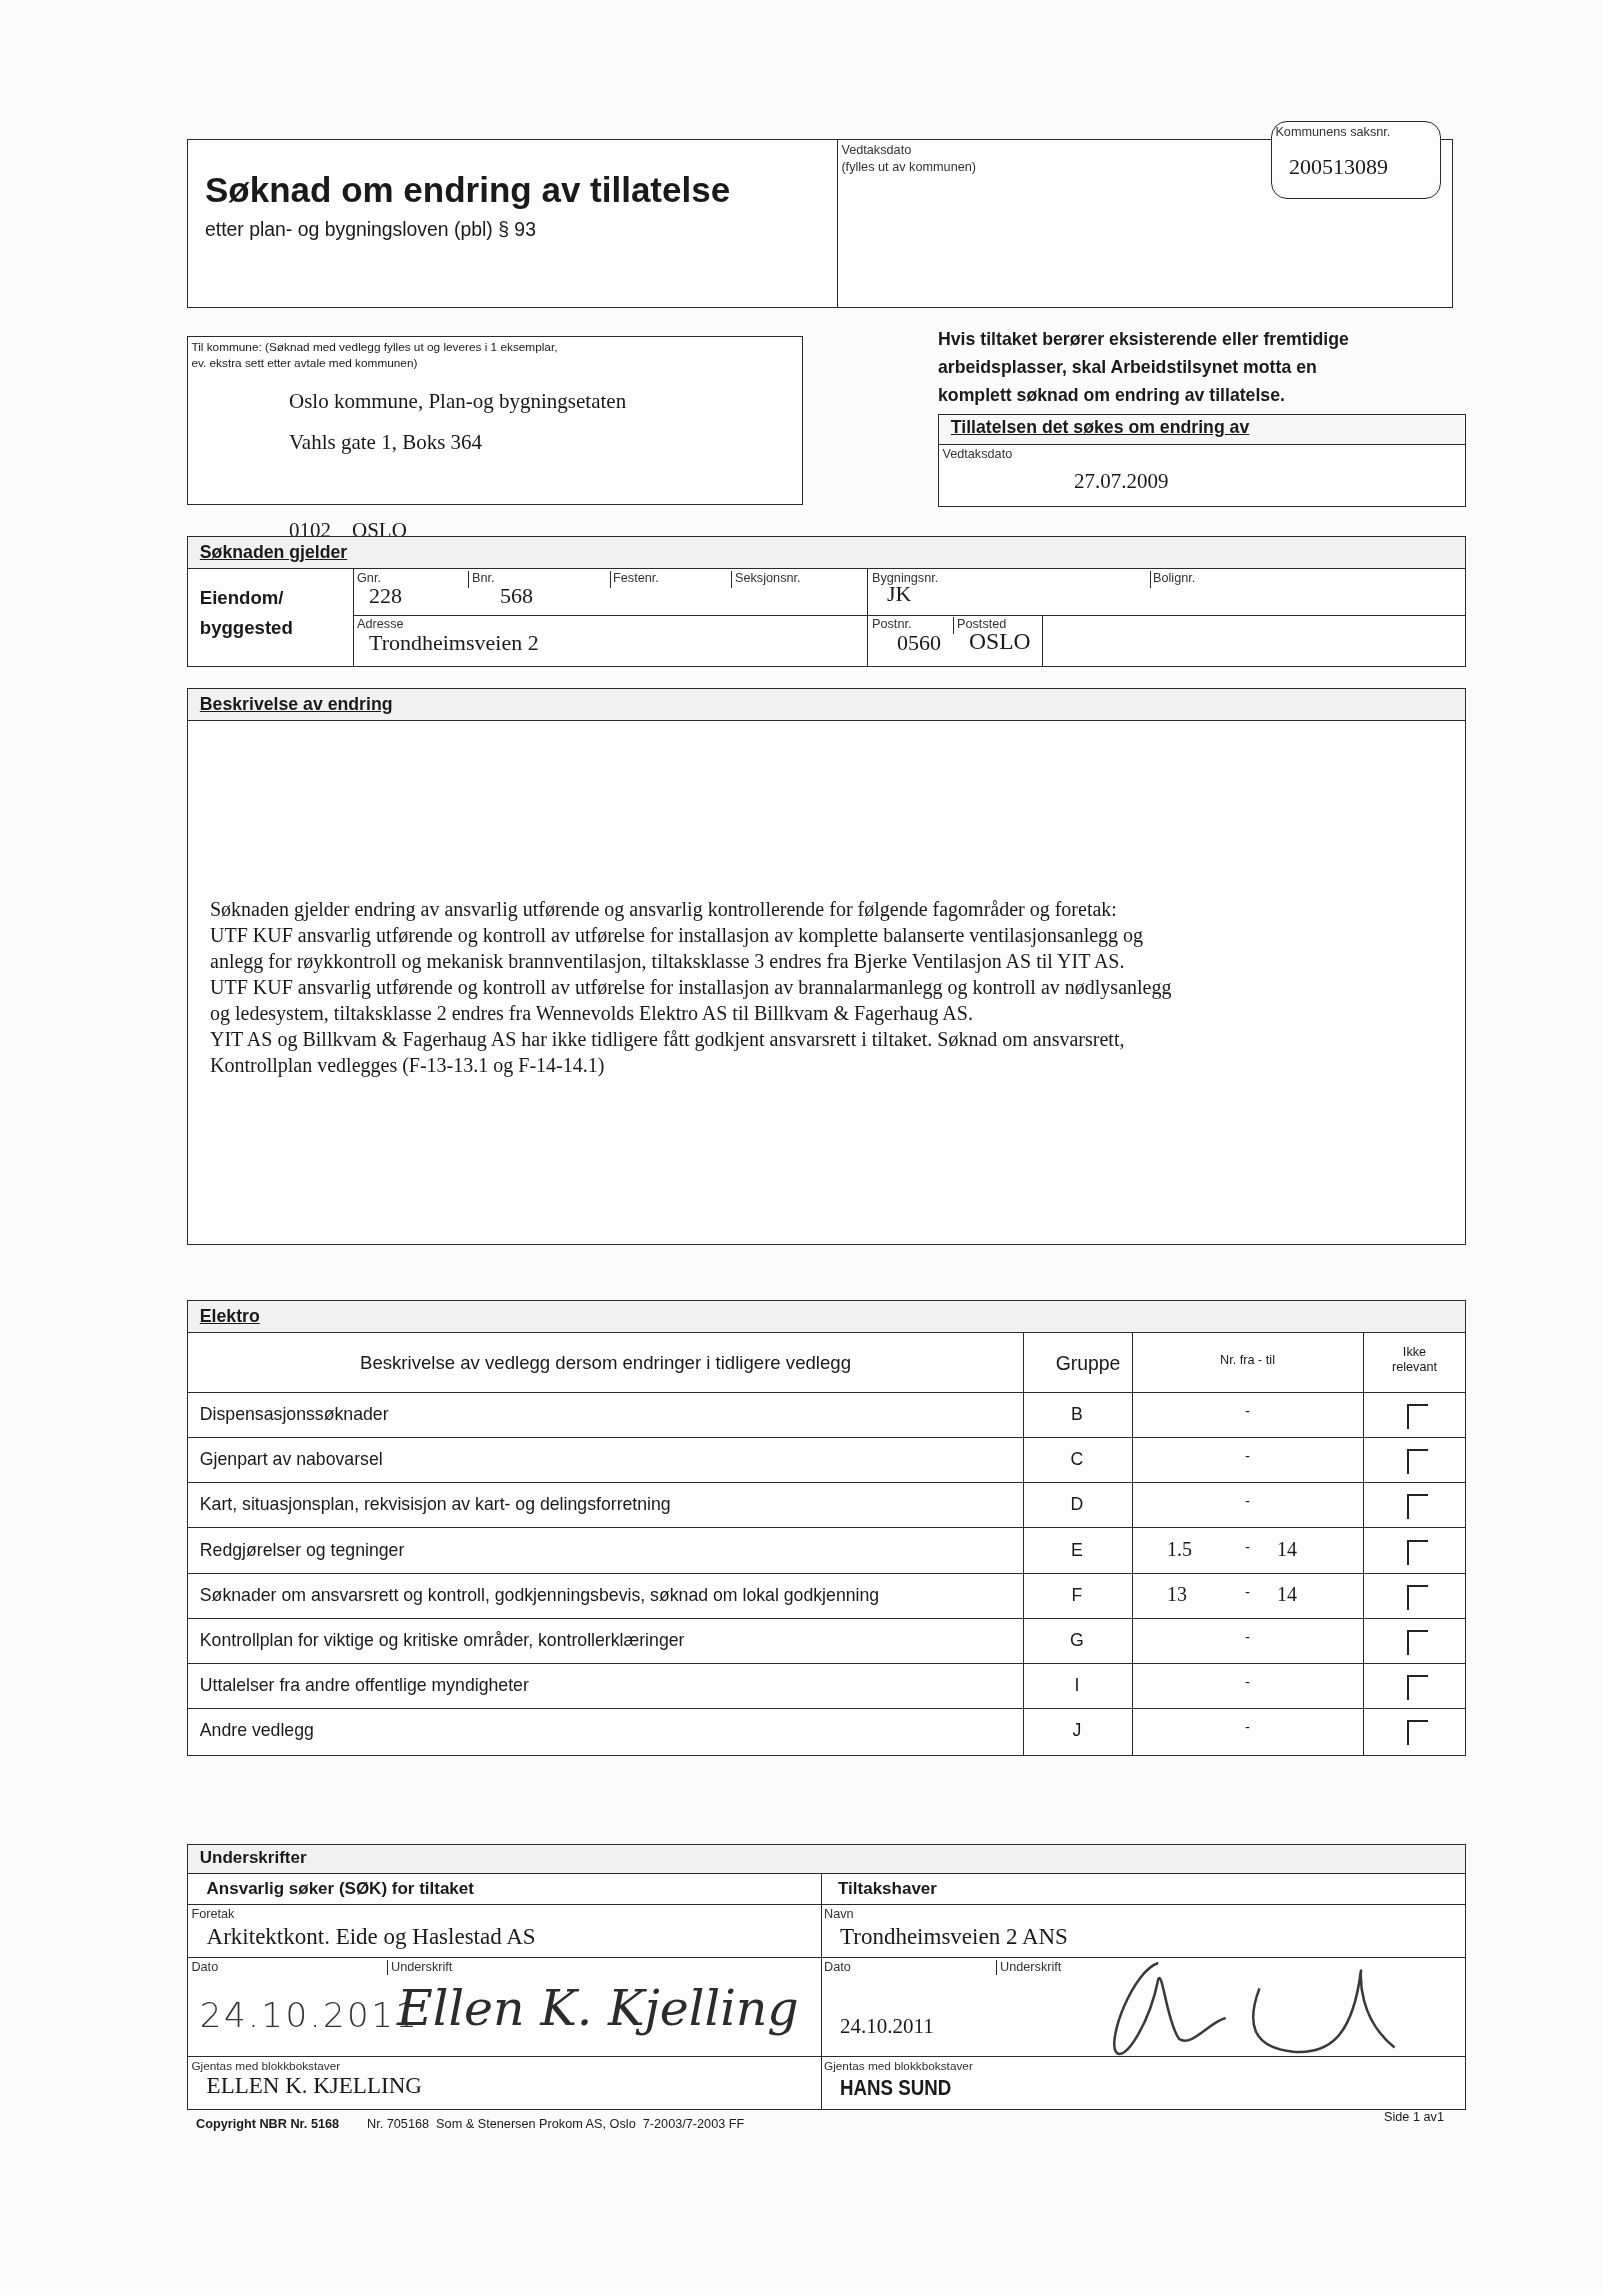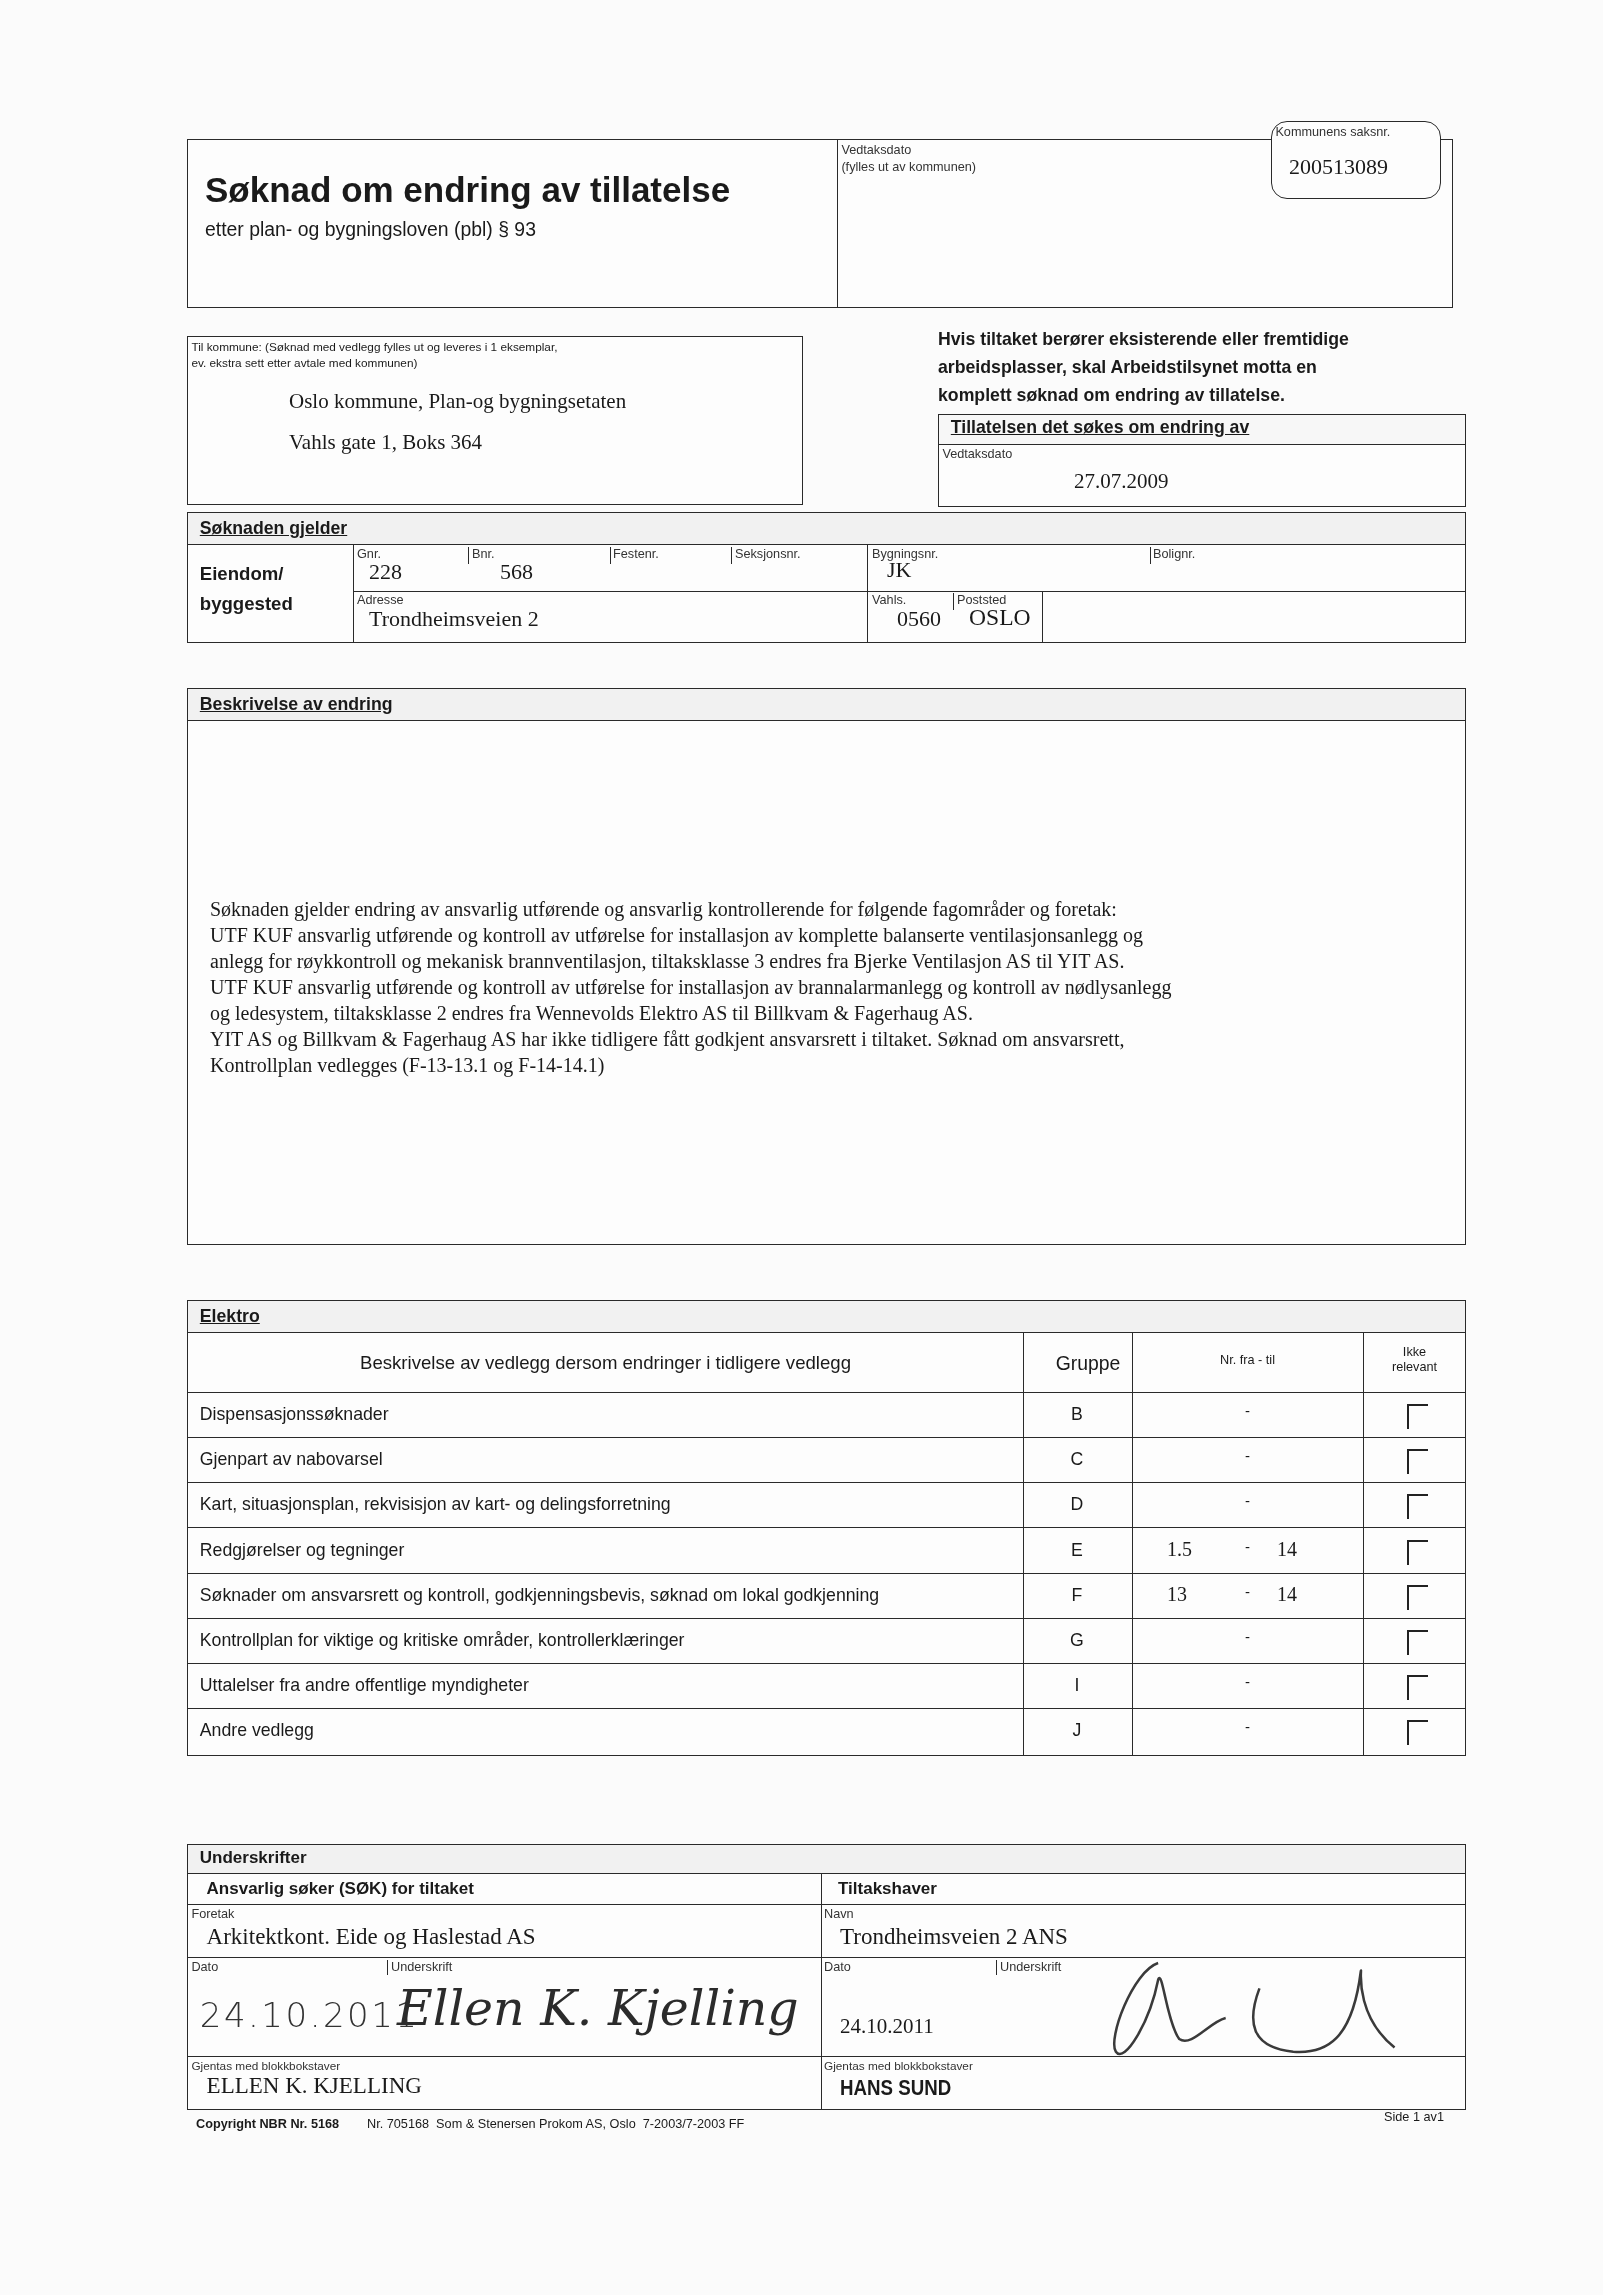--- a/index.html
+++ b/index.html
@@ -49,21 +49,21 @@
     <div>komplett søknad om endring av tillatelse.</div>
   </div>
   <div class="box" style="left:938px; top:414px; width:528px; height:93px;">
     <div class="abs hdr-strip" style="left:0; top:0; width:100%; height:30px; background:#f7f7f7;">
       <span class="u">Tillatelsen det søkes om endring av</span>
     </div>
     <div class="abs lbl" style="left:3.4px; top:32px;">Vedtaksdato</div>
     <div class="abs serif" style="left:135px; top:54px; font-size:21px;">27.07.2009</div>
   </div>
 
-  <div class="box" style="left:187px; top:512px; width:1279px; height:131px;padding-left:21px;">
+  <div class="box" style="left:187px; top:536px; width:1279px; height:131px;padding-left:21px;">
     <div class="abs hdr-strip" style="left:0; top:0; width:100%; height:32px; padding-top:5px;">
       <span class="u">Søknaden gjelder</span>
     </div>
     <div class="abs" style="left:11.8px; top:46px; font-size:18.6px; font-weight:bold; line-height:30px;">
       <div>Eiendom/</div>
       <div>byggested</div>
     </div>
     <div class="vl" style="left:165px; top:32px; height:97px;"></div>
     <div class="hl" style="left:165px; top:78px; width:1112px;"></div>
     <div class="vl" style="left:679px; top:32px; height:97px;"></div>
@@ -79,21 +79,21 @@
     <div class="vl" style="left:543px; top:34px; height:17px;"></div>
     <div class="abs lbl" style="left:547px; top:34px;">Seksjonsnr.</div>
 
     <div class="abs lbl" style="left:684px; top:34px;">Bygningsnr.</div>
     <div class="abs serif" style="left:699px; top:44px; font-size:22px;">JK</div>
     <div class="vl" style="left:962px; top:34px; height:17px;"></div>
     <div class="abs lbl" style="left:965px; top:34px;">Bolignr.</div>
 
     <div class="abs lbl" style="left:169px; top:80px;">Adresse</div>
     <div class="abs serif" style="left:181px; top:93px; font-size:22px;">Trondheimsveien 2</div>
-    <div class="abs lbl" style="left:684px; top:80px;">Vahls.</div>
+    <div class="abs lbl" style="left:684px; top:80px;">Postnr.</div>
     <div class="abs serif" style="left:709px; top:93px; font-size:22px;">0560</div>
     <div class="vl" style="left:765px; top:80px; height:17px;"></div>
     <div class="abs lbl" style="left:769px; top:80px;">Poststed</div>
     <div class="abs serif" style="left:781px; top:91px; font-size:23.6px;">OSLO</div>
   </div>
 
   <div class="box" style="left:187px; top:688px; width:1279px; height:557px;">
     <div class="abs hdr-strip" style="left:0; top:0; width:100%; height:32px; padding-top:5px;">
       <span class="u">Beskrivelse av endring</span>
     </div>

